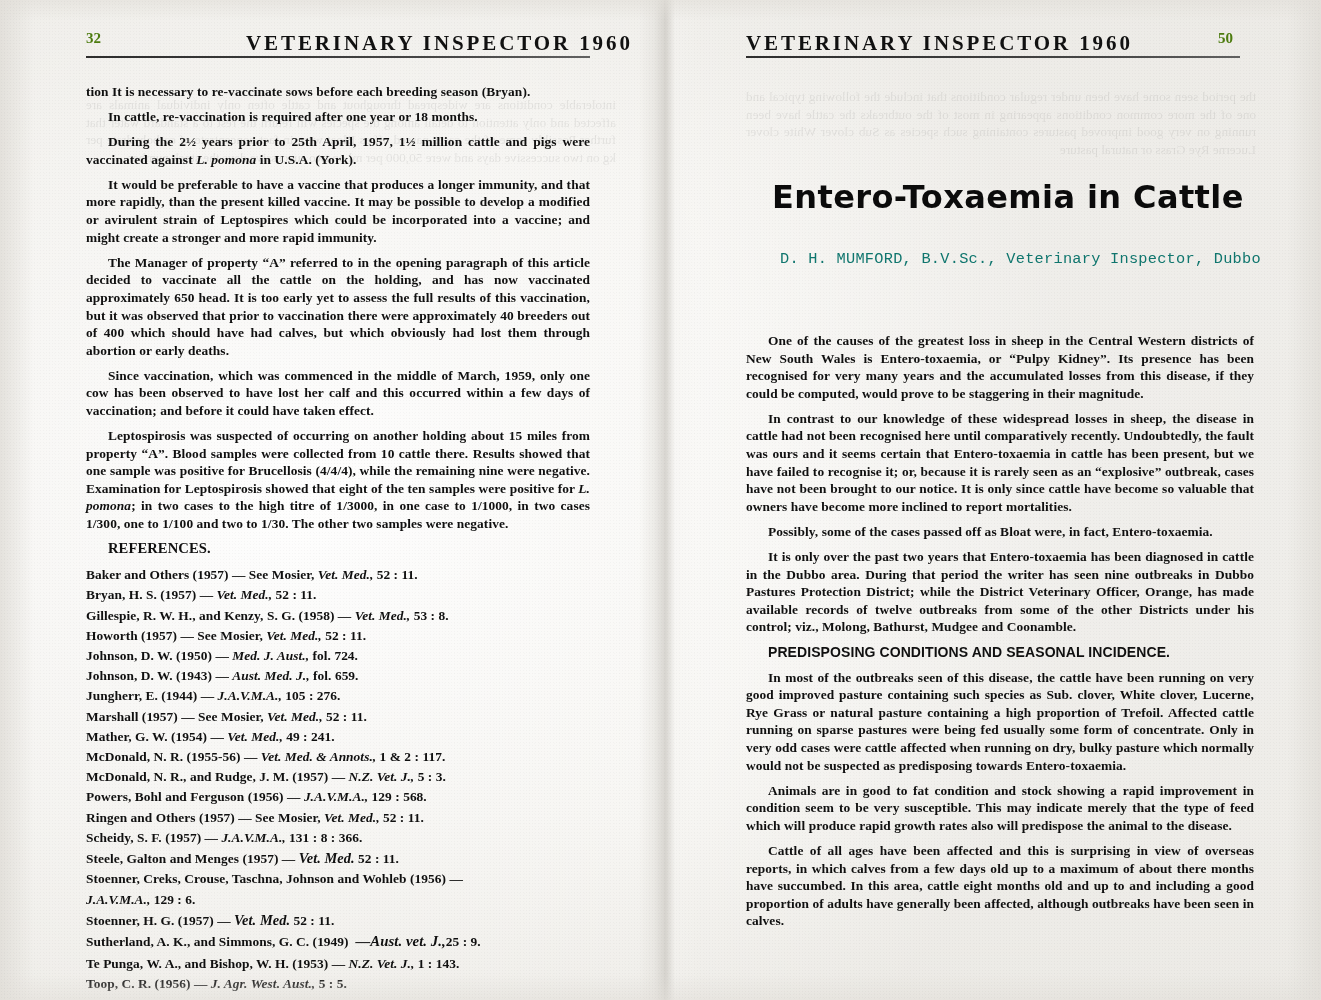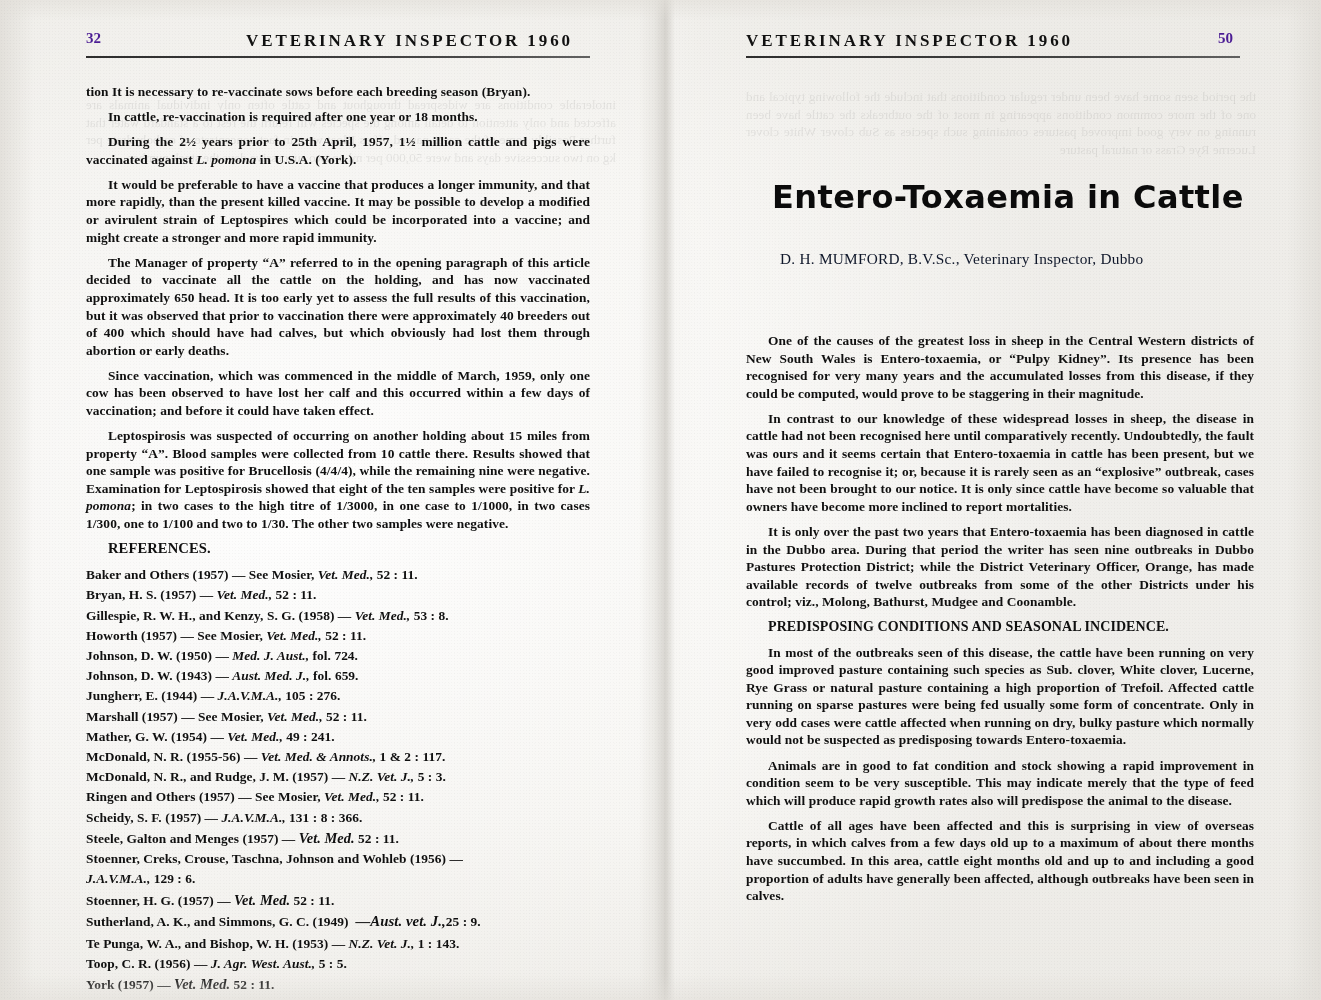--- a/index.html
+++ b/index.html
@@ -90,28 +90,28 @@
     position: relative;
     height: 24px;
   }
   .folio {
     position: absolute;
     top: 0;
     font-family: "Liberation Serif", serif;
     font-weight: bold;
     font-size: 15px;
     letter-spacing: 0px;
-    color: #4c1d95;
+    color: #4d7c0f;
   }
   .rh-title {
     position: absolute;
     top: 1px;
     font-family: "Liberation Serif", serif;
     font-weight: bold;
-    font-size: 17px;
+    font-size: 21px;
     letter-spacing: 2.9px;
     color: #111;
     white-space: nowrap;
   }
   .rule {
     position: absolute;
     height: 2px;
     background: linear-gradient(90deg, #1d1d1d 0%, #2a2a2a 40%, #3a3a3a 75%, #555 100%);
     top: 26px;
     opacity: 0.92;
@@ -138,28 +138,28 @@
     position: absolute;
     font-family: "DejaVu Sans", "Liberation Sans", sans-serif;
     font-weight: bold;
     font-size: 32px;
     letter-spacing: 0.4px;
     color: #0b0b0b;
     white-space: nowrap;
   }
   .art-byline {
     position: absolute;
-    font-family: Liberation Serif, serif;
+    font-family: Liberation Mono, monospace;
     font-size: 15.3px;
     letter-spacing: 0.25px;
-    color: #0f172a;
+    color: #0f766e;
     white-space: nowrap;
   }
   .section-head {
-    font-family: Liberation Serif, serif;
+    font-family: Liberation Sans, sans-serif;
     font-weight: bold;
     font-size: 14px;
     letter-spacing: 0.35px;
     margin: 3px 0 4px 0;
     text-indent: 0;
   }
 
   
   .ref-head {
     font-family: "Liberation Serif", serif;
@@ -237,20 +237,21 @@
         <li>Bryan, H. S. (1957) — <i class="sp">Vet. Med.,</i> <b class="bd">52 : 11.</b></li>
         <li>Gillespie, R. W. H., and Kenzy, S. G. (1958) — <i class="sp">Vet. Med.,</i> <b class="bd">53 : 8.</b></li>
         <li>Howorth (1957) — See Mosier, <i class="sp">Vet. Med.,</i> <b class="bd">52 : 11.</b></li>
         <li>Johnson, D. W. (1950) — <i class="sp">Med. J. Aust.,</i> <b class="bd">fol. 724.</b></li>
         <li>Johnson, D. W. (1943) — <i class="sp">Aust. Med. J.,</i> <b class="bd">fol. 659.</b></li>
         <li>Jungherr, E. (1944) — <i class="sp">J.A.V.M.A.,</i> <b class="bd">105 : 276.</b></li>
         <li>Marshall (1957) — See Mosier, <i class="sp">Vet. Med.,</i> <b class="bd">52 : 11.</b></li>
         <li>Mather, G. W. (1954) — <i class="sp">Vet. Med.,</i> <b class="bd">49 : 241.</b></li>
         <li>McDonald, N. R. (1955-56) — <i class="sp">Vet. Med. &amp; Annots.,</i> <b class="bd">1 &amp; 2 : 117.</b></li>
         <li>McDonald, N. R., and Rudge, J. M. (1957) — <i class="sp">N.Z. Vet. J.,</i> <b class="bd">5 : 3.</b></li>
+        <li>Powers, Bohl and Ferguson (1956) — <i class="sp">J.A.V.M.A.,</i> <b class="bd">129 : 568.</b></li>
         <li>Ringen and Others (1957) — See Mosier, <i class="sp">Vet. Med.,</i> <b class="bd">52 : 11.</b></li>
         <li>Scheidy, S. F. (1957) — <i class="sp">J.A.V.M.A.,</i> <b class="bd">131 : 8 : 366.</b></li>
         <li>Steele, Galton and Menges (1957) — <i class="sp" style="font-size:14.4px">Vet. Med.</i> <b class="bd">52 : 11.</b></li>
         <li>Stoenner, Creks, Crouse, Taschna, Johnson and Wohleb (1956) —<br><i class="sp">J.A.V.M.A.,</i> <b class="bd">129 : 6.</b></li>
         <li>Stoenner, H. G. (1957) — <i class="sp" style="font-size:14.4px">Vet. Med.</i> <b class="bd">52 : 11.</b></li>
         <li>Sutherland, A. K., and Simmons, G. C. (1949)&nbsp; <i class="sp" style="font-size:14.8px"><b>—Aust. vet. J.,</b></i><b class="bd">25 : 9.</b></li>
         <li style="padding-top:2px;">Te Punga, W. A., and Bishop, W. H. (1953) — <i class="sp">N.Z. Vet. J.,</i> <b class="bd">1 : 143.</b></li>
         <li>Toop, C. R. (1956) — <i class="sp">J. Agr. West. Aust.,</i> <b class="bd">5 : 5.</b></li>
         <li>York (1957) — <i class="sp" style="font-size:14.4px">Vet. Med.</i> <b class="bd">52 : 11.</b></li>
       </ul>
@@ -269,20 +270,21 @@
       <div class="rule" style="left:86px; width:494px;"></div>
     </div>
 
     <h1 class="art-title" style="left:112px; top:178px; margin:0;">Entero-Toxaemia in Cattle</h1>
 
     <div class="art-byline" style="left:120px; top:250px;">D. H. MUMFORD, B.V.Sc., Veterinary Inspector, Dubbo</div>
 
     <div class="column" style="left:86px; top:332px; width:508px;">
       <p>One of the causes of the greatest loss in sheep in the Central Western districts of New South Wales is Entero-toxaemia, or “Pulpy Kidney”. Its presence has been recognised for very many years and the accumulated losses from this disease, if they could be computed, would prove to be staggering in their magnitude.</p>
       <p>In contrast to our knowledge of these widespread losses in sheep, the disease in cattle had not been recognised here until comparatively recently. Undoubtedly, the fault was ours and it seems certain that Entero-toxaemia in cattle has been present, but we have failed to recognise it; or, because it is rarely seen as an “explosive” outbreak, cases have not been brought to our notice. It is only since cattle have become so valuable that owners have become more inclined to report mortalities.</p>
+      <p>Possibly, some of the cases passed off as Bloat were, in fact, Entero-toxaemia.</p>
       <p>It is only over the past two years that Entero-toxaemia has been diagnosed in cattle in the Dubbo area. During that period the writer has seen nine outbreaks in Dubbo Pastures Protection District; while the District Veterinary Officer, Orange, has made available records of twelve outbreaks from some of the other Districts under his control; viz., Molong, Bathurst, Mudgee and Coonamble.</p>
 
       <p class="section-head">PREDISPOSING CONDITIONS AND SEASONAL INCIDENCE.</p>
 
       <p>In most of the outbreaks seen of this disease, the cattle have been running on very good improved pasture containing such species as Sub. clover, White clover, Lucerne, Rye Grass or natural pasture containing a high proportion of Trefoil. Affected cattle running on sparse pastures were being fed usually some form of concentrate. Only in very odd cases were cattle affected when running on dry, bulky pasture which normally would not be suspected as predisposing towards Entero-toxaemia.</p>
       <p>Animals are in good to fat condition and stock showing a rapid improvement in condition seem to be very susceptible. This may indicate merely that the type of feed which will produce rapid growth rates also will predispose the animal to the disease.</p>
       <p>Cattle of all ages have been affected and this is surprising in view of overseas reports, in which calves from a few days old up to a maximum of about there months have succumbed. In this area, cattle eight months old and up to and including a good proportion of adults have generally been affected, although outbreaks have been seen in calves.</p>
     </div>
   </div>
 

